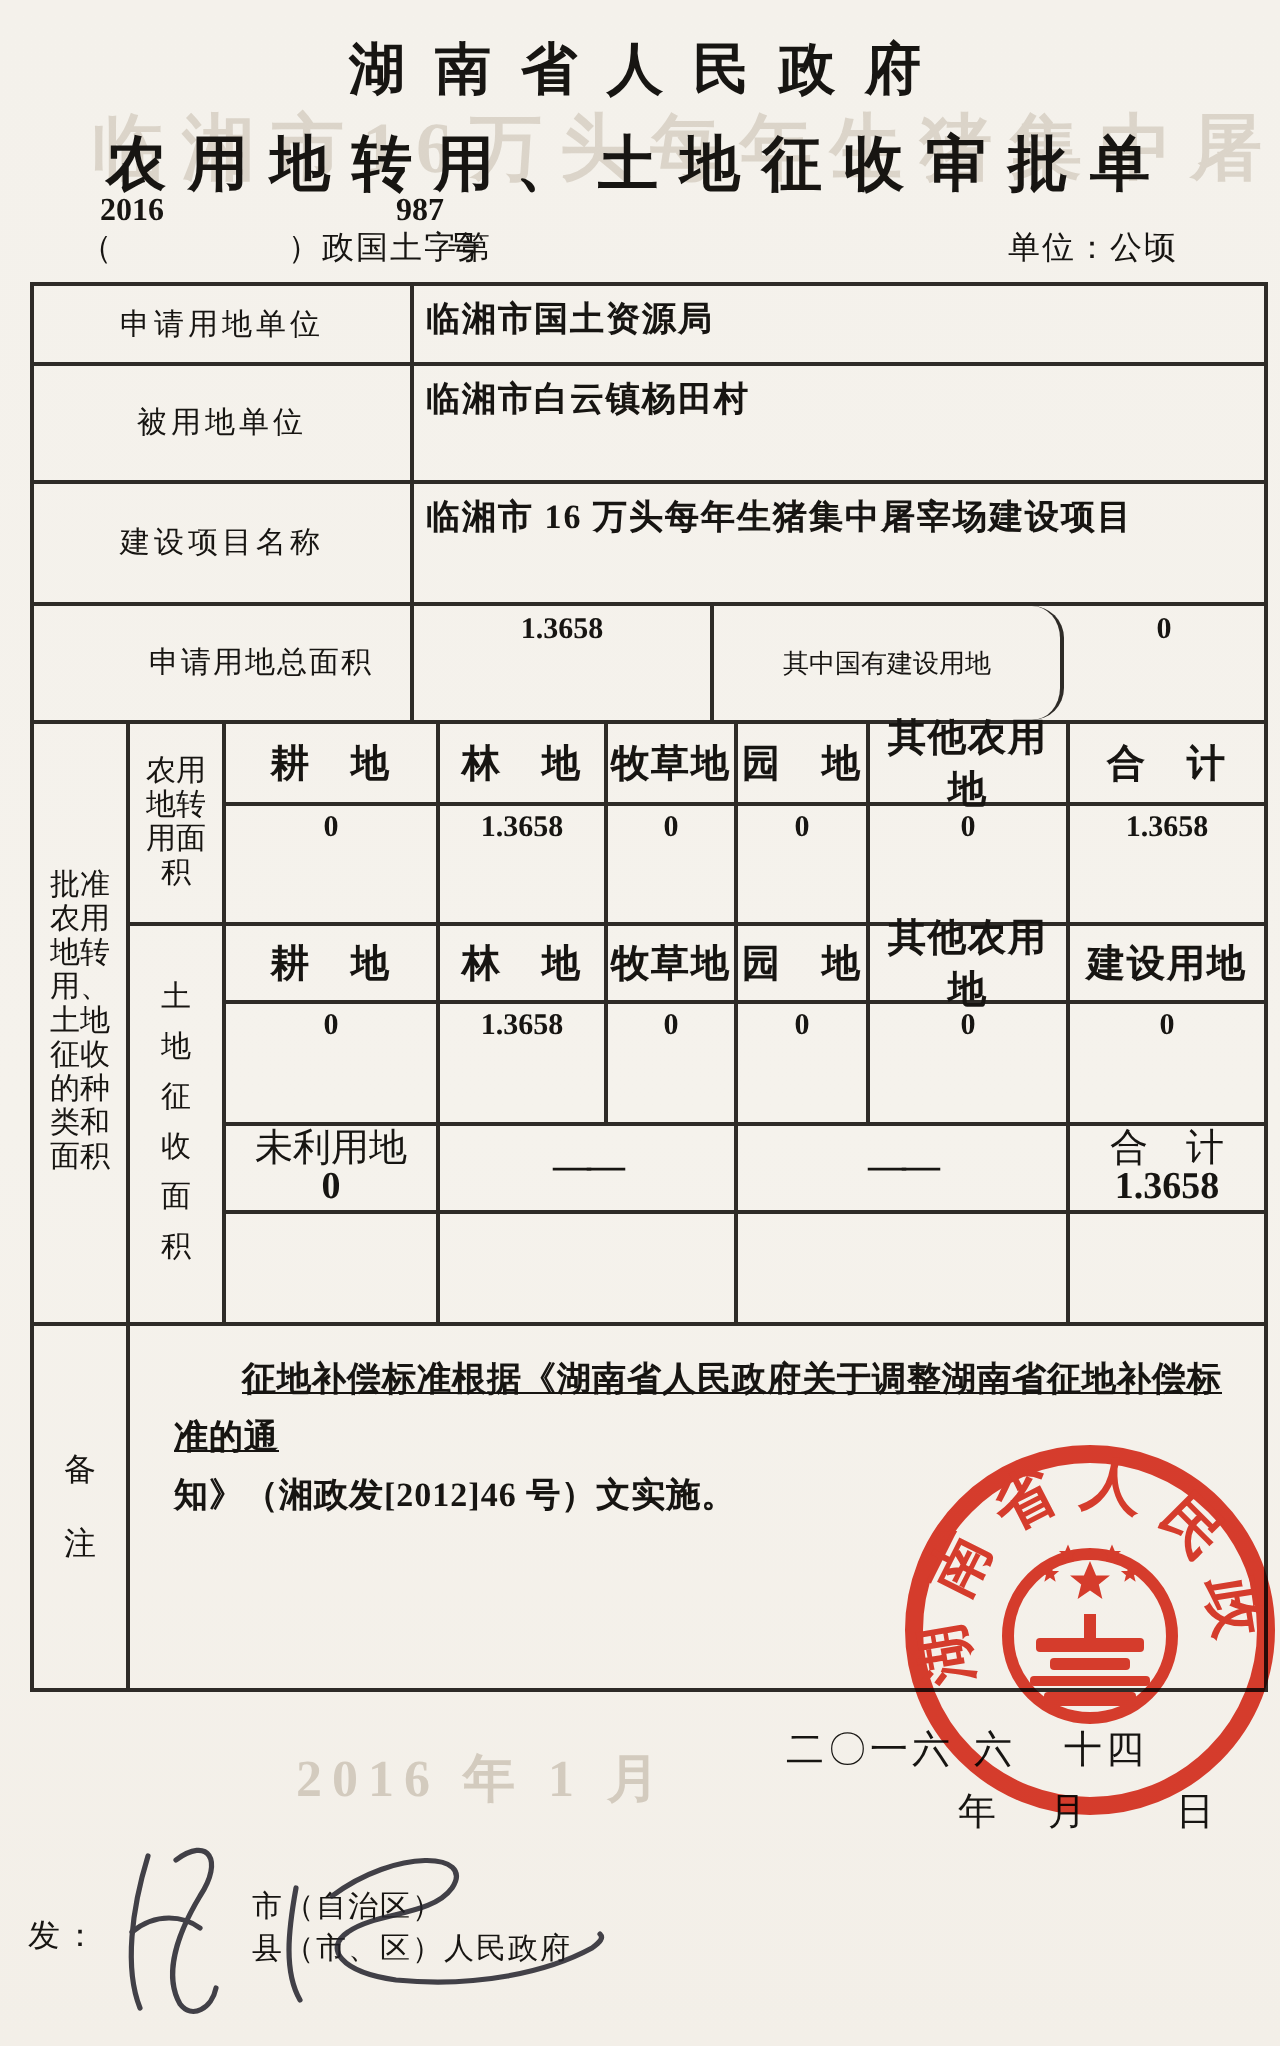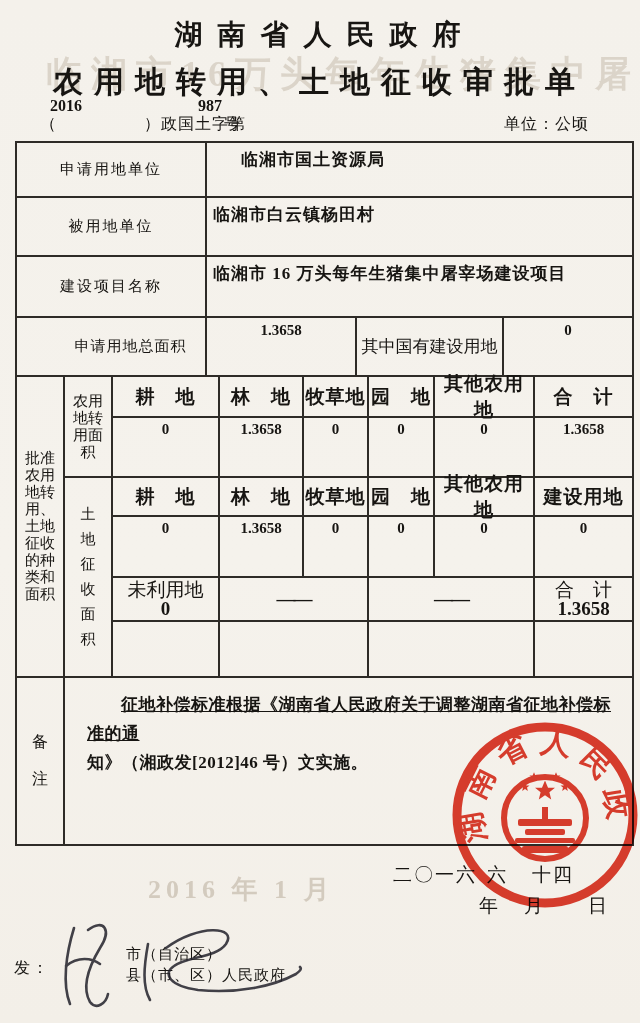--- a/index.html
+++ b/index.html
@@ -25,25 +25,25 @@
   .dl-open{left:40px;} .dl-mid{left:100px;margin-left:44px;} .dl-end{left:224px;}
   .unit{top:114px;left:504px;font-size:16px;letter-spacing:1px;z-index:2;}
   
   .tbl{top:141px;left:15px;width:619px;height:705px;border:2px solid #2e2b27;
     box-sizing:border-box;display:flex;flex-direction:column;z-index:2;background:transparent;}
   .trow{display:flex;box-sizing:border-box;border-bottom:2px solid #2e2b27;}
   .cell{box-sizing:border-box;display:flex;align-items:center;justify-content:center;}
   .lblcell{width:190px;border-right:2px solid #2e2b27;font-size:15px;letter-spacing:2px;}
   .valcell{flex:1;align-items:flex-start;justify-content:flex-start;
     padding:5px 4px 0 6px;font-size:17px;font-weight:bold;letter-spacing:1px;}
-  .r1{height:55px;gap:28px;} .r2{height:59px;} .r3{height:61px;} .r4{height:59px;}
+  .r1{height:40px;} .r2{height:59px;} .r3{height:61px;} .r4{height:59px;}
   .c-a{width:190px;border-right:2px solid #2e2b27;font-size:15px;letter-spacing:1px;padding-left:39px;}
   .c-b{width:150px;border-right:2px solid #2e2b27;align-items:flex-start;justify-content:center;
     padding-top:4px;font-size:15px;font-weight:bold;}
-  .c-c{width:147px;border-right:2px solid #2e2b27;font-size:17px;}
+  .c-c{width:175px;border-right:2px solid #2e2b27;font-size:13px;border-radius:16px;}
   .c-d{flex:1;align-items:flex-start;justify-content:center;padding-top:4px;font-size:15px;font-weight:bold;}
   
   .gridC{display:grid;box-sizing:border-box;border-bottom:2px solid #2e2b27;
     grid-template-columns:48px 48px 107px 84px 65px 66px 100px 97px;
     grid-template-rows:41px 60px 39px 61px 44px 54px;}
   .gc{box-sizing:border-box;display:flex;align-items:center;justify-content:center;
     font-size:19px;text-align:center;}
   .br{border-right:2px solid #2e2b27;} .bb{border-bottom:2px solid #2e2b27;}
   .hdr{font-weight:600;letter-spacing:1px;}
   .vtop{align-items:flex-start;padding-top:3px;font-weight:bold;font-size:15px;}

